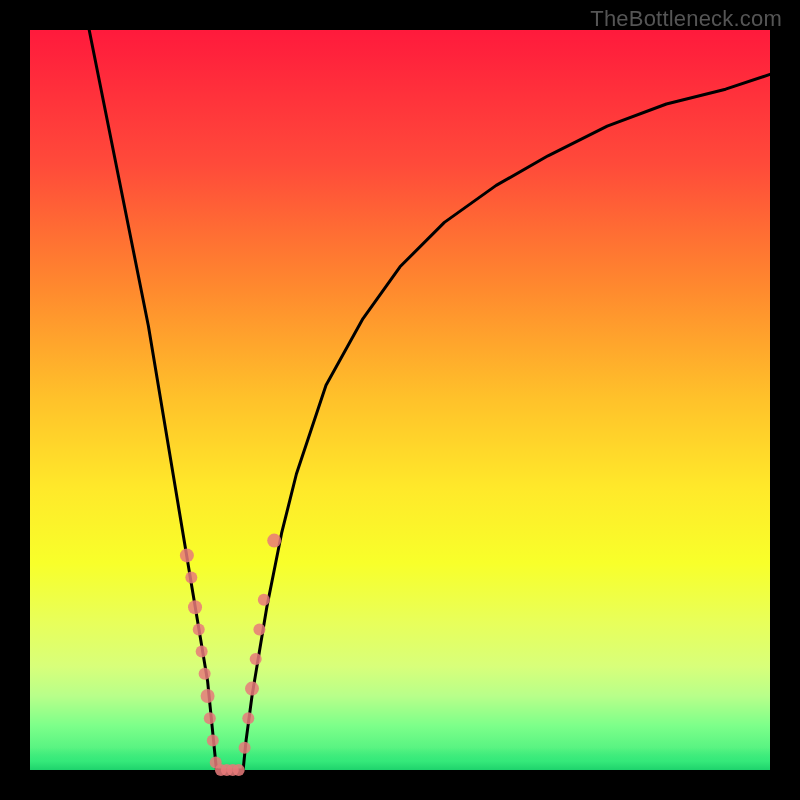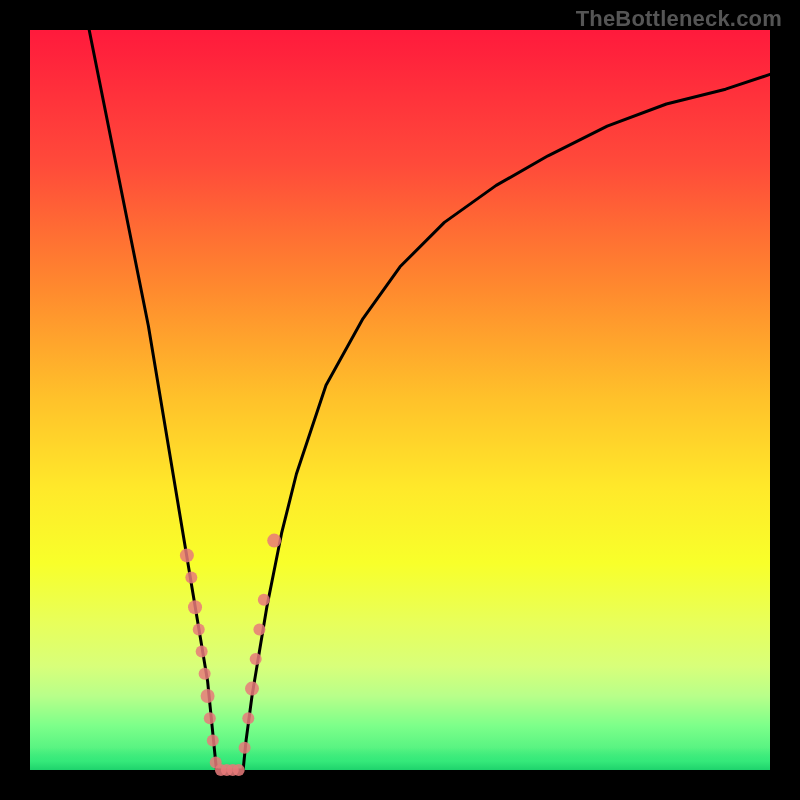--- a/index.html
+++ b/index.html
@@ -43,21 +43,21 @@
     right: 0;
     bottom: 0;
     height: 22px;
     background: linear-gradient(to bottom, #7dff8a00, #35e97a 60%, #1ed36c);
   }
   .watermark {
     position: absolute;
     top: 6px;
     right: 18px;
     font-size: 22px;
-    font-weight: 700;
+    font-weight: 400;
     color: #555;
     letter-spacing: 0.2px;
     user-select: none;
   }
   svg.curve {
     position: absolute;
     inset: 0;
     width: 740px;
     height: 740px;
     overflow: visible;

